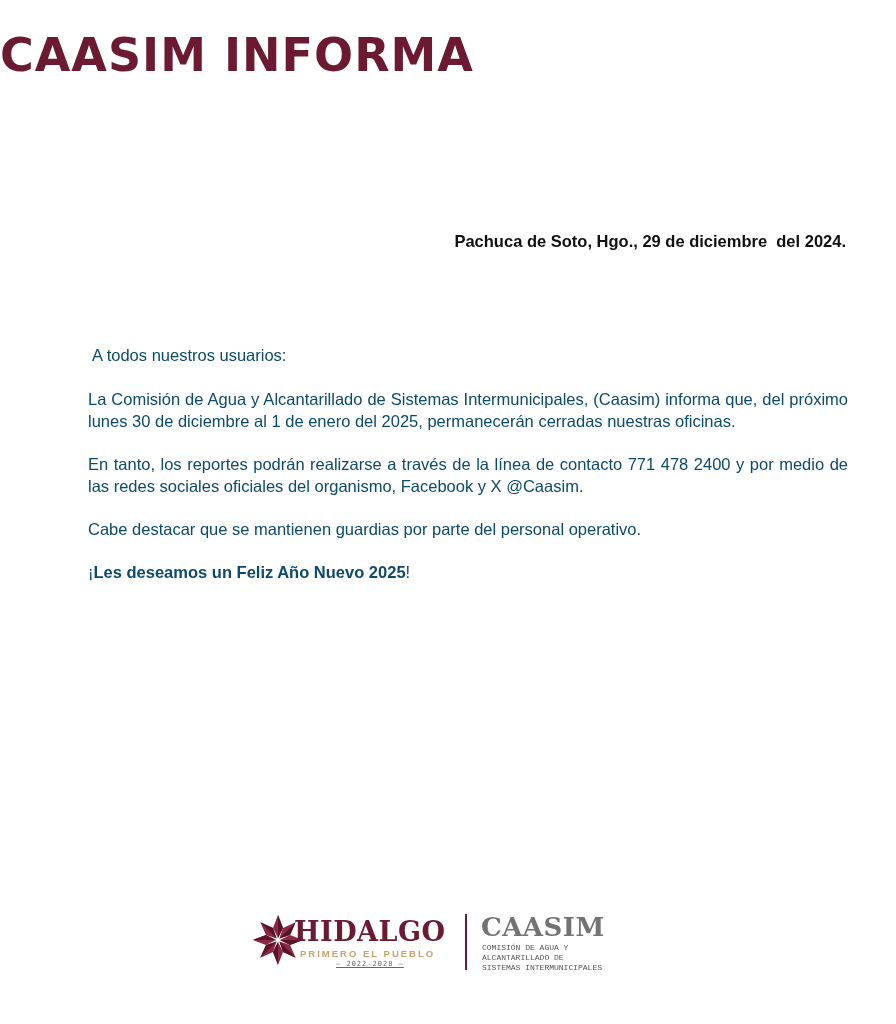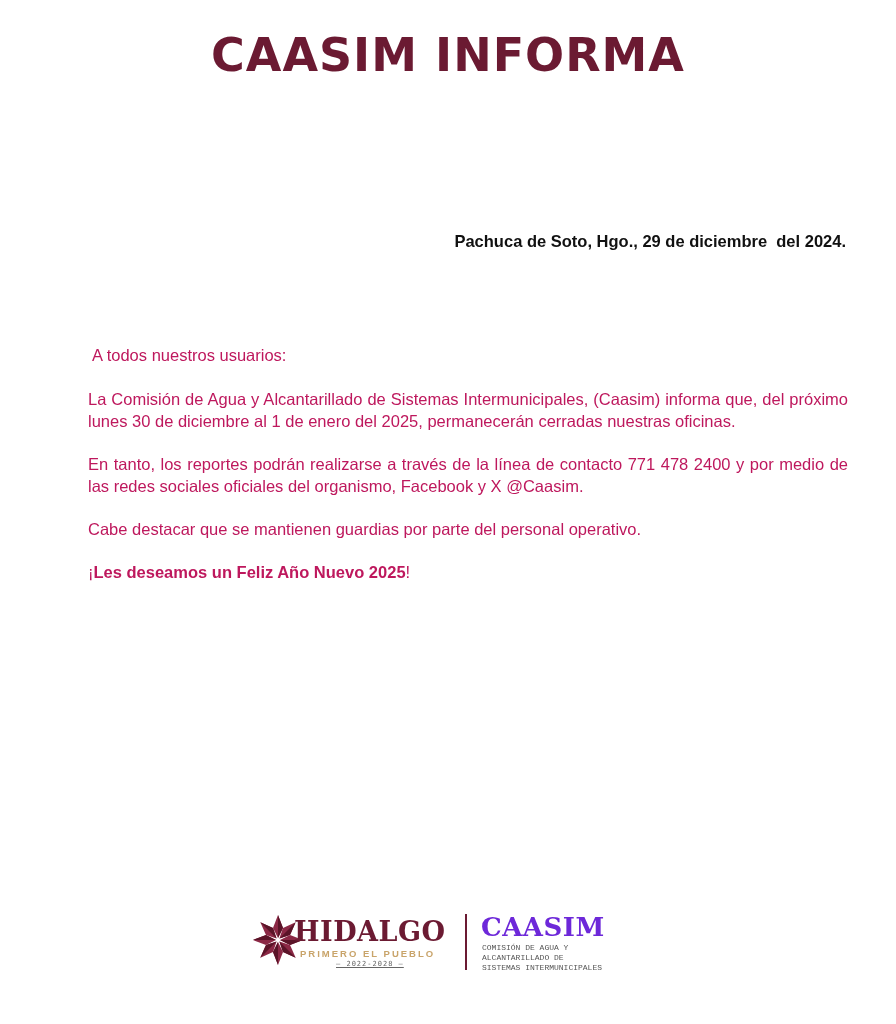--- a/index.html
+++ b/index.html
@@ -1,39 +1,39 @@
 <!DOCTYPE html>
 <html><head>
 <meta charset="utf-8">
 <style>
   html, body { margin: 0; padding: 0; background: #ffffff; }
   body { width: 896px; height: 1024px; position: relative; overflow: hidden;
          font-family: "Liberation Sans", sans-serif; color: #1a1a1a; }
-  .title { position: absolute; top: 28px; left: 0; width: 896px; text-align: center;
+  .title { position: absolute; top: 28px; left: 0; width: 896px; 
            font-family: "DejaVu Sans", sans-serif; font-weight: bold; font-size: 46px;
            letter-spacing: 1px; color: #6b1a32; margin: 0; }
   .dateline { position: absolute; top: 232px; right: 50px; font-weight: bold;
               font-size: 16.5px; color: #111; white-space: pre; }
   .body { position: absolute; top: 344px; left: 88px; width: 760px; font-size: 16.5px;
-          line-height: 22px; color: #be185d; }
+          line-height: 22px; color: #0c4a6e; }
   .body p { margin: 0 0 21px 0; text-align: justify; }
   .greet { padding-left: 4px; margin-bottom: 22px !important; }
   .closing { font-weight: bold; }
   .closing .punct { font-weight: normal; }
   .footer { position: absolute; top: 910px; left: 252px; width: 380px; height: 70px; }
   .star { position: absolute; left: 0; top: 4px; width: 52px; height: 52px; }
   .hidalgo { position: absolute; left: 42px; top: 6px; font-family: "DejaVu Serif", serif;
              font-weight: bold; font-size: 27px; color: #6b1a32; letter-spacing: 0.5px; }
   .primero { position: absolute; left: 48px; top: 38px; font-family: Liberation Sans, sans-serif;
              font-weight: bold; font-size: 9.5px; color: #c9a46a; letter-spacing: 2px; }
   .years { position: absolute; left: 84px; top: 50px; font-size: 7px; color: #666;
            letter-spacing: 1px; font-family: "DejaVu Sans Mono", monospace; text-decoration: underline; }
   .divider { position: absolute; left: 213px; top: 4px; width: 2px; height: 56px; background: #6b1a32; }
   .caasim { position: absolute; left: 229px; top: 2px; font-family: "DejaVu Serif", serif;
-            font-weight: bold; font-size: 26px; color: #6d28d9; letter-spacing: 0.5px; }
+            font-weight: bold; font-size: 26px; color: #737373; letter-spacing: 0.5px; }
   .caasim-sub { position: absolute; left: 230px; top: 33px; font-family: Liberation Mono, monospace;
                 font-size: 8px; color: #555; line-height: 10px; width: 160px; }
 </style>
 </head>
 <body>
 
 <h1 class="title">CAASIM INFORMA</h1>
 
 <div class="dateline">Pachuca de Soto, Hgo., 29 de diciembre  del 2024.</div>
 

